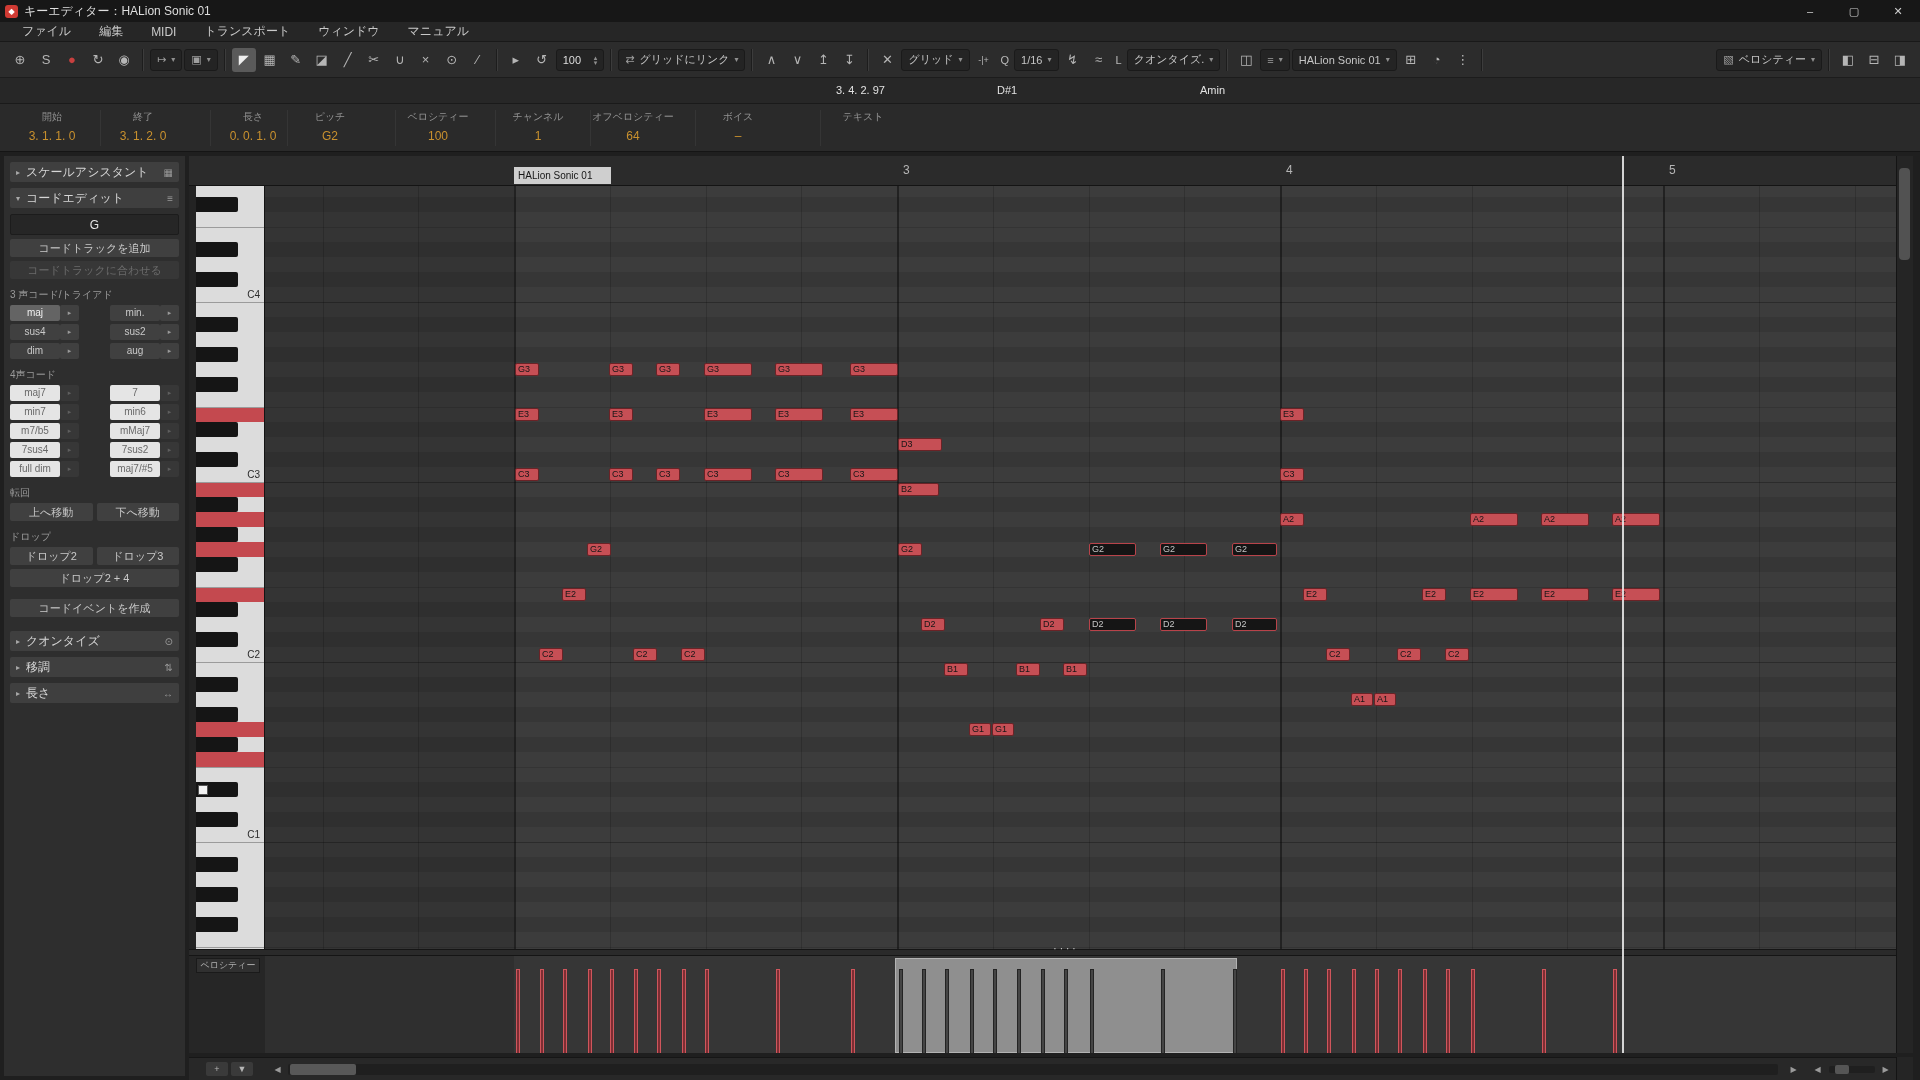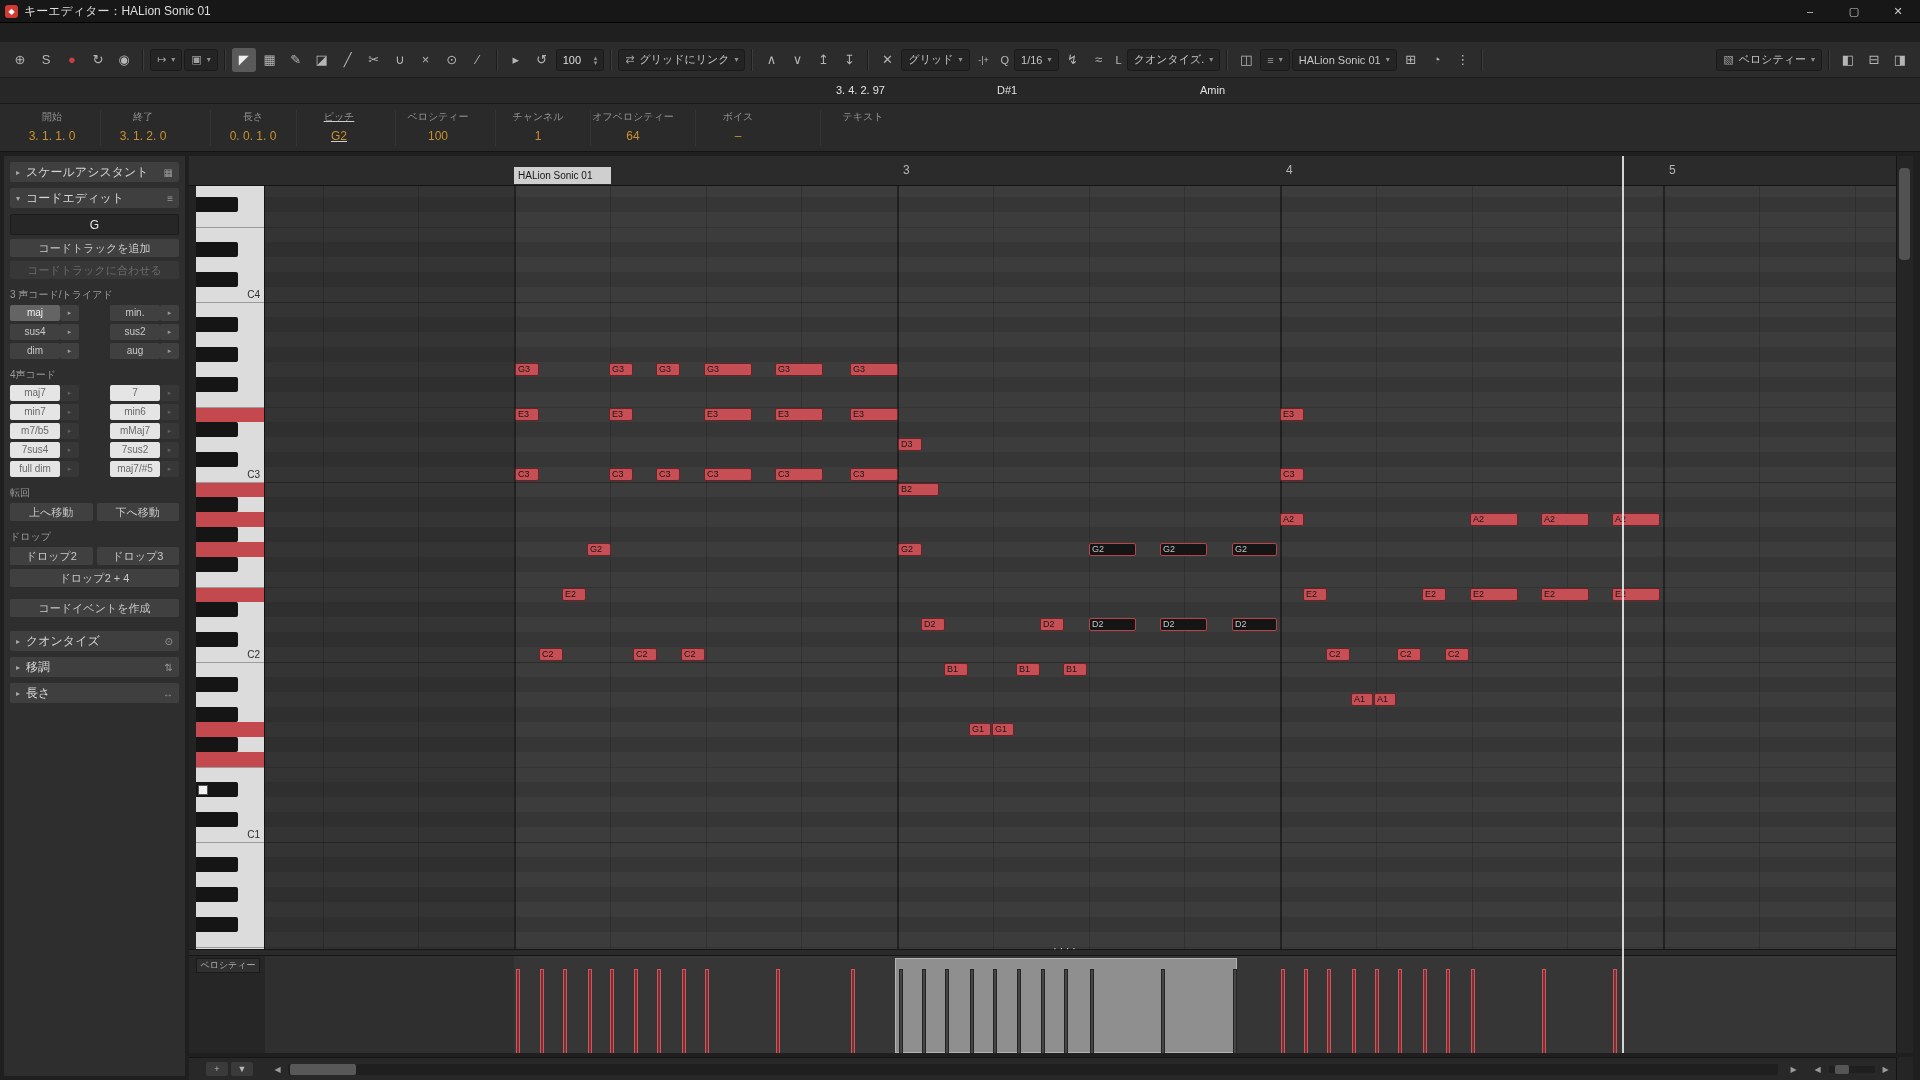--- a/index.html
+++ b/index.html
@@ -103,20 +103,28 @@
 <div id="app">
   <div id="titlebar">
     <div id="app-icon">◆</div>
     <div id="title">キーエディター：HALion Sonic 01</div>
     <div id="wincontrols">
         <div class="winbtn">–</div>
         <div class="winbtn">▢</div>
         <div class="winbtn">✕</div>
       </div>
   </div>
+  <div id="menubar">
+      <div class="menu-item">ファイル</div>
+      <div class="menu-item">編集</div>
+      <div class="menu-item">MIDI</div>
+      <div class="menu-item">トランスポート</div>
+      <div class="menu-item">ウィンドウ</div>
+      <div class="menu-item">マニュアル</div>
+    </div>
   <div id="toolbar">
       <div class="tb-icon">⊕</div>
       <div class="tb-icon">S</div>
       <div class="tb-icon" style="color: rgb(200, 64, 63);">●</div>
       <div class="tb-icon">↻</div>
       <div class="tb-icon">◉</div>
       <div class="tb-div"></div>
       <div class="tb-dropicon">
         <span class="dd-ico">↦</span>
         <span class="caret">▾</span>
@@ -211,21 +219,21 @@
         <div class="il-value">3. 1. 1. 0</div>
       </div>
       <div class="il-col" style="left: 100px;">
         <div class="il-label">終了</div>
         <div class="il-value">3. 1. 2. 0</div>
       </div>
       <div class="il-col" style="left: 210px;">
         <div class="il-label">長さ</div>
         <div class="il-value">0. 0. 1. 0</div>
       </div>
-      <div class="il-col" style="left: 296px; text-decoration: underline;">
+      <div class="il-col" style="left: 287px;">
         <div class="il-label">ピッチ</div>
         <div class="il-value">G2</div>
       </div>
       <div class="il-col" style="left: 395px;">
         <div class="il-label">ベロシティー</div>
         <div class="il-value">100</div>
       </div>
       <div class="il-col" style="left: 495px;">
         <div class="il-label">チャンネル</div>
         <div class="il-value">1</div>
@@ -474,21 +482,21 @@
       <div class="note" style="left: 391px; top: 176.5px; width: 24px;">G3</div>
       <div class="note" style="left: 439px; top: 176.5px; width: 48px;">G3</div>
       <div class="note" style="left: 510px; top: 176.5px; width: 48px;">G3</div>
       <div class="note" style="left: 585px; top: 176.5px; width: 48px;">G3</div>
       <div class="note" style="left: 250px; top: 221.5px; width: 24px;">E3</div>
       <div class="note" style="left: 344px; top: 221.5px; width: 24px;">E3</div>
       <div class="note" style="left: 439px; top: 221.5px; width: 48px;">E3</div>
       <div class="note" style="left: 510px; top: 221.5px; width: 48px;">E3</div>
       <div class="note" style="left: 585px; top: 221.5px; width: 48px;">E3</div>
       <div class="note" style="left: 1015px; top: 221.5px; width: 24px;">E3</div>
-      <div class="note" style="left: 633px; top: 251.5px; width: 24px;">D3</div>
+      <div class="note" style="left: 633px; top: 251.5px; width: 44px;">D3</div>
       <div class="note" style="left: 250px; top: 281.5px; width: 24px;">C3</div>
       <div class="note" style="left: 344px; top: 281.5px; width: 24px;">C3</div>
       <div class="note" style="left: 391px; top: 281.5px; width: 24px;">C3</div>
       <div class="note" style="left: 439px; top: 281.5px; width: 48px;">C3</div>
       <div class="note" style="left: 510px; top: 281.5px; width: 48px;">C3</div>
       <div class="note" style="left: 585px; top: 281.5px; width: 48px;">C3</div>
       <div class="note" style="left: 1015px; top: 281.5px; width: 24px;">C3</div>
       <div class="note" style="left: 633px; top: 296.5px; width: 41px;">B2</div>
       <div class="note" style="left: 1015px; top: 326.5px; width: 24px;">A2</div>
       <div class="note" style="left: 1205px; top: 326.5px; width: 48px;">A2</div>

